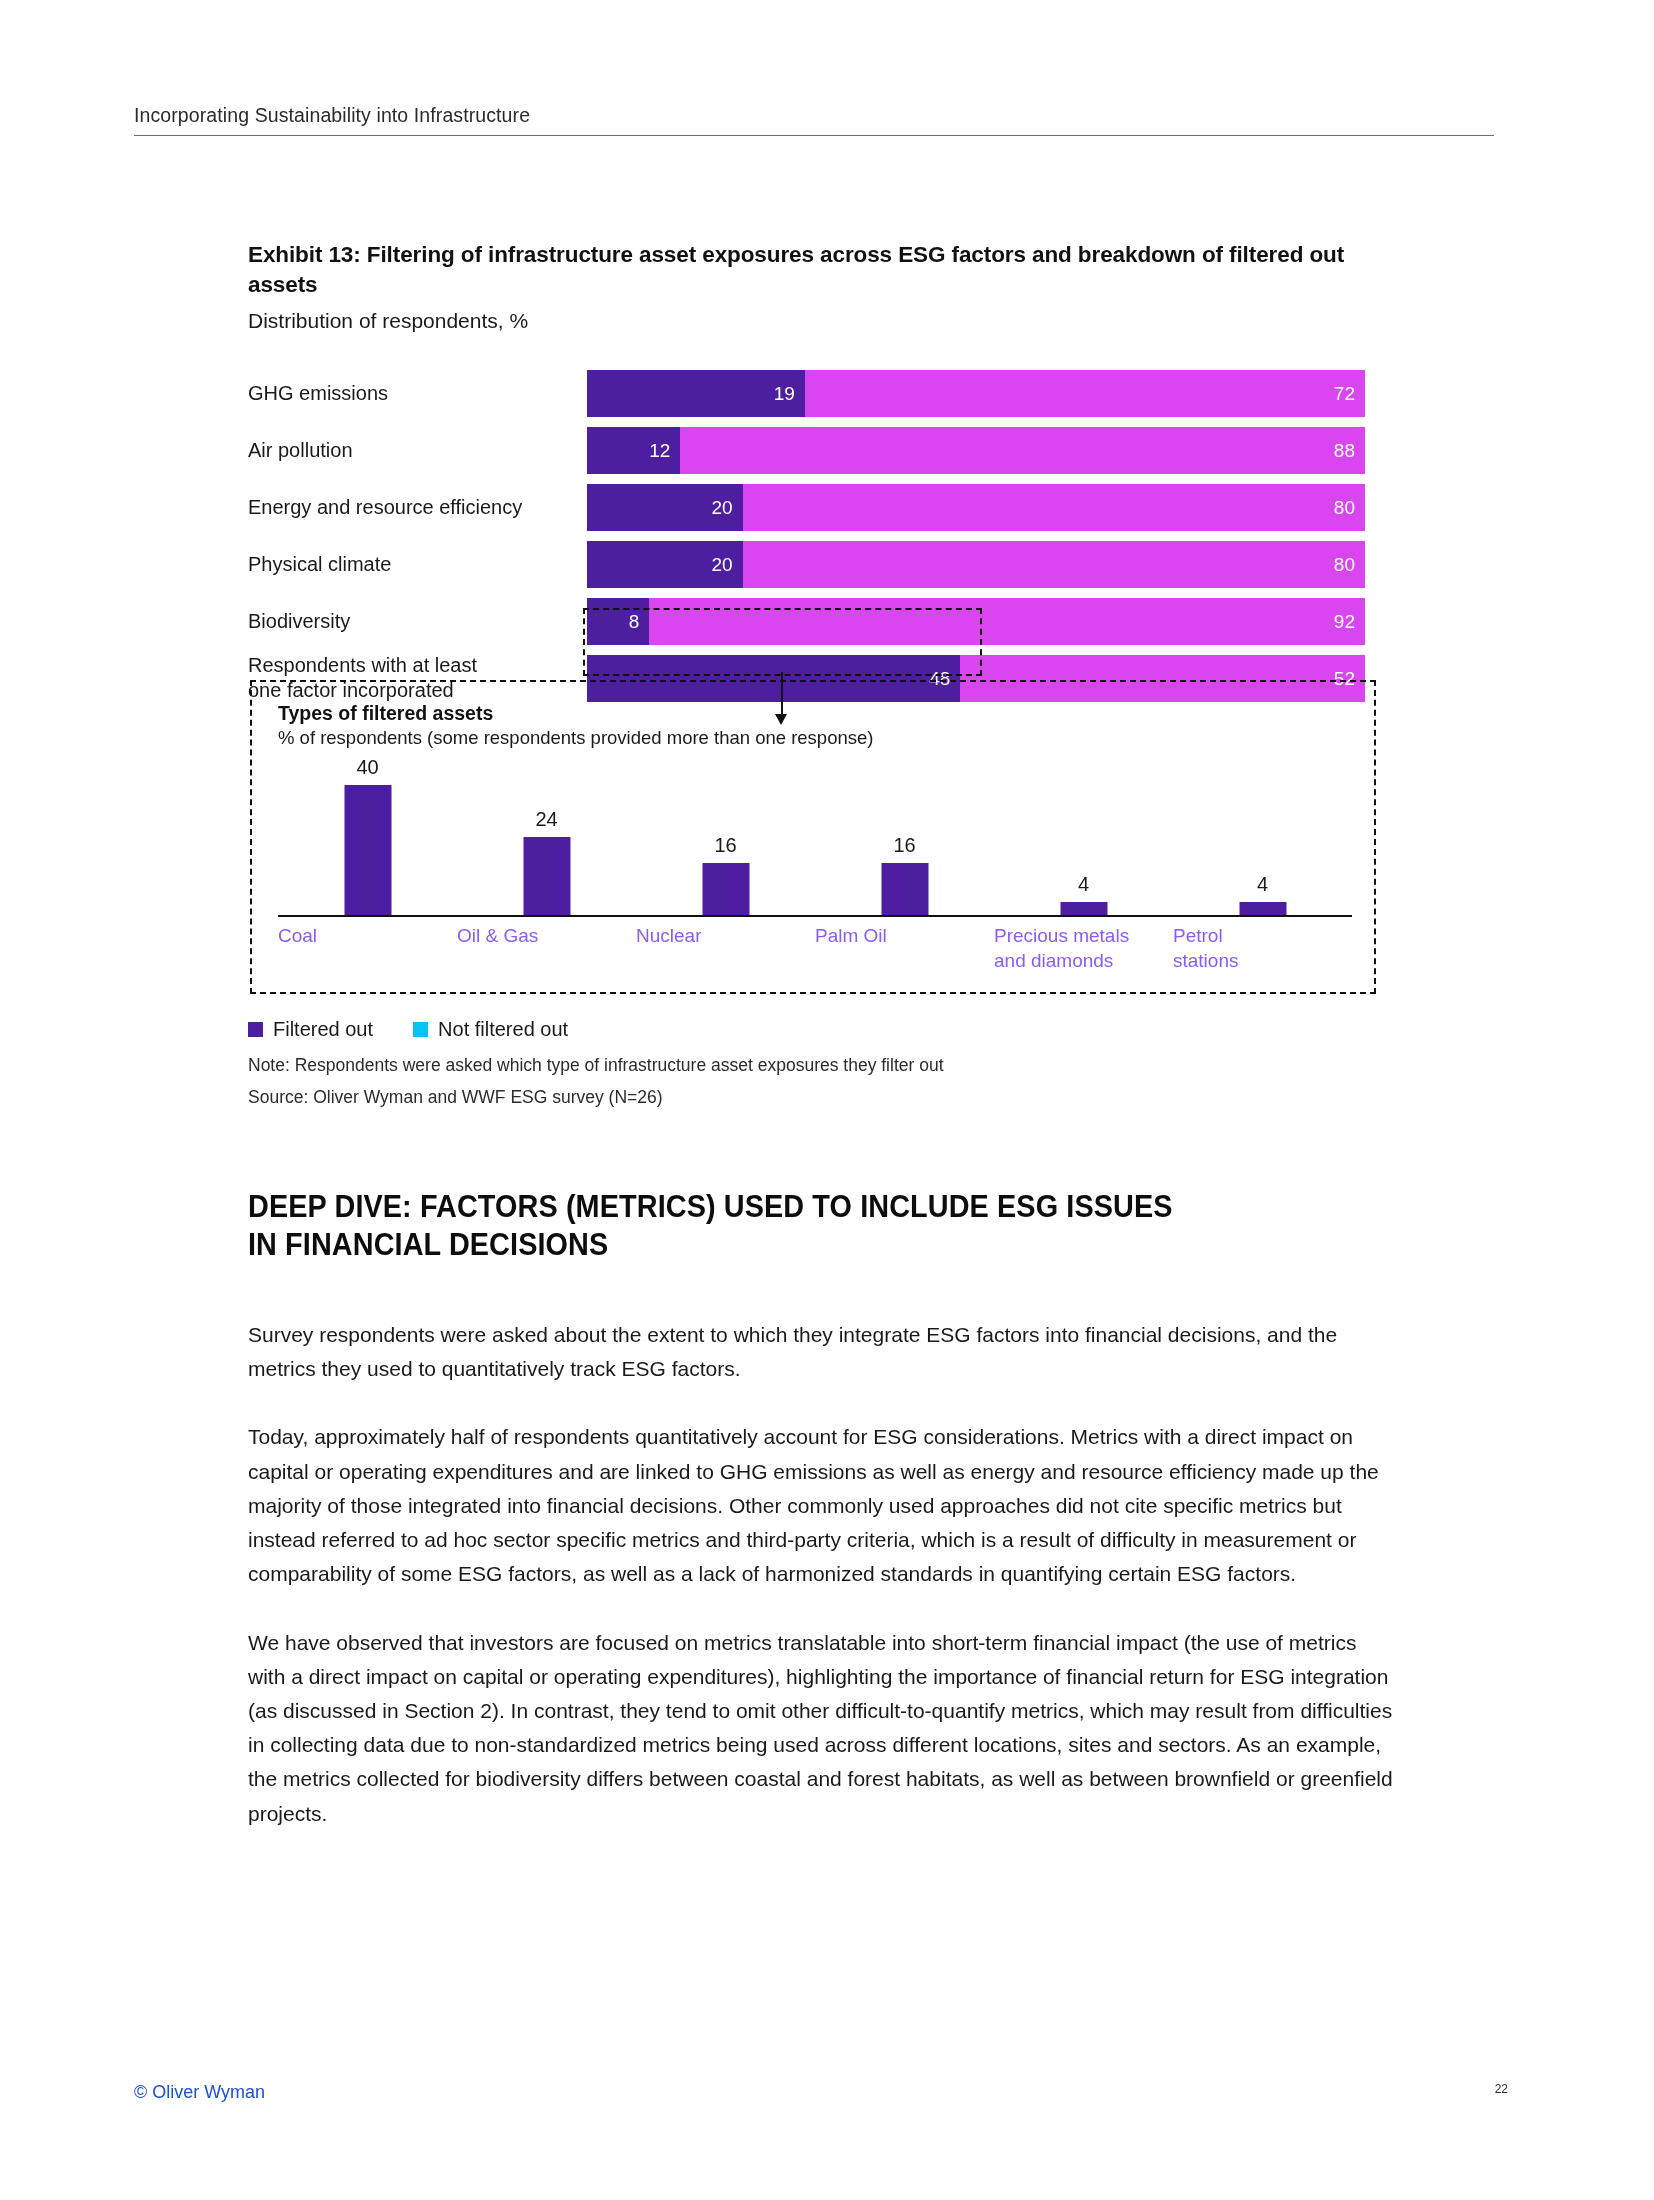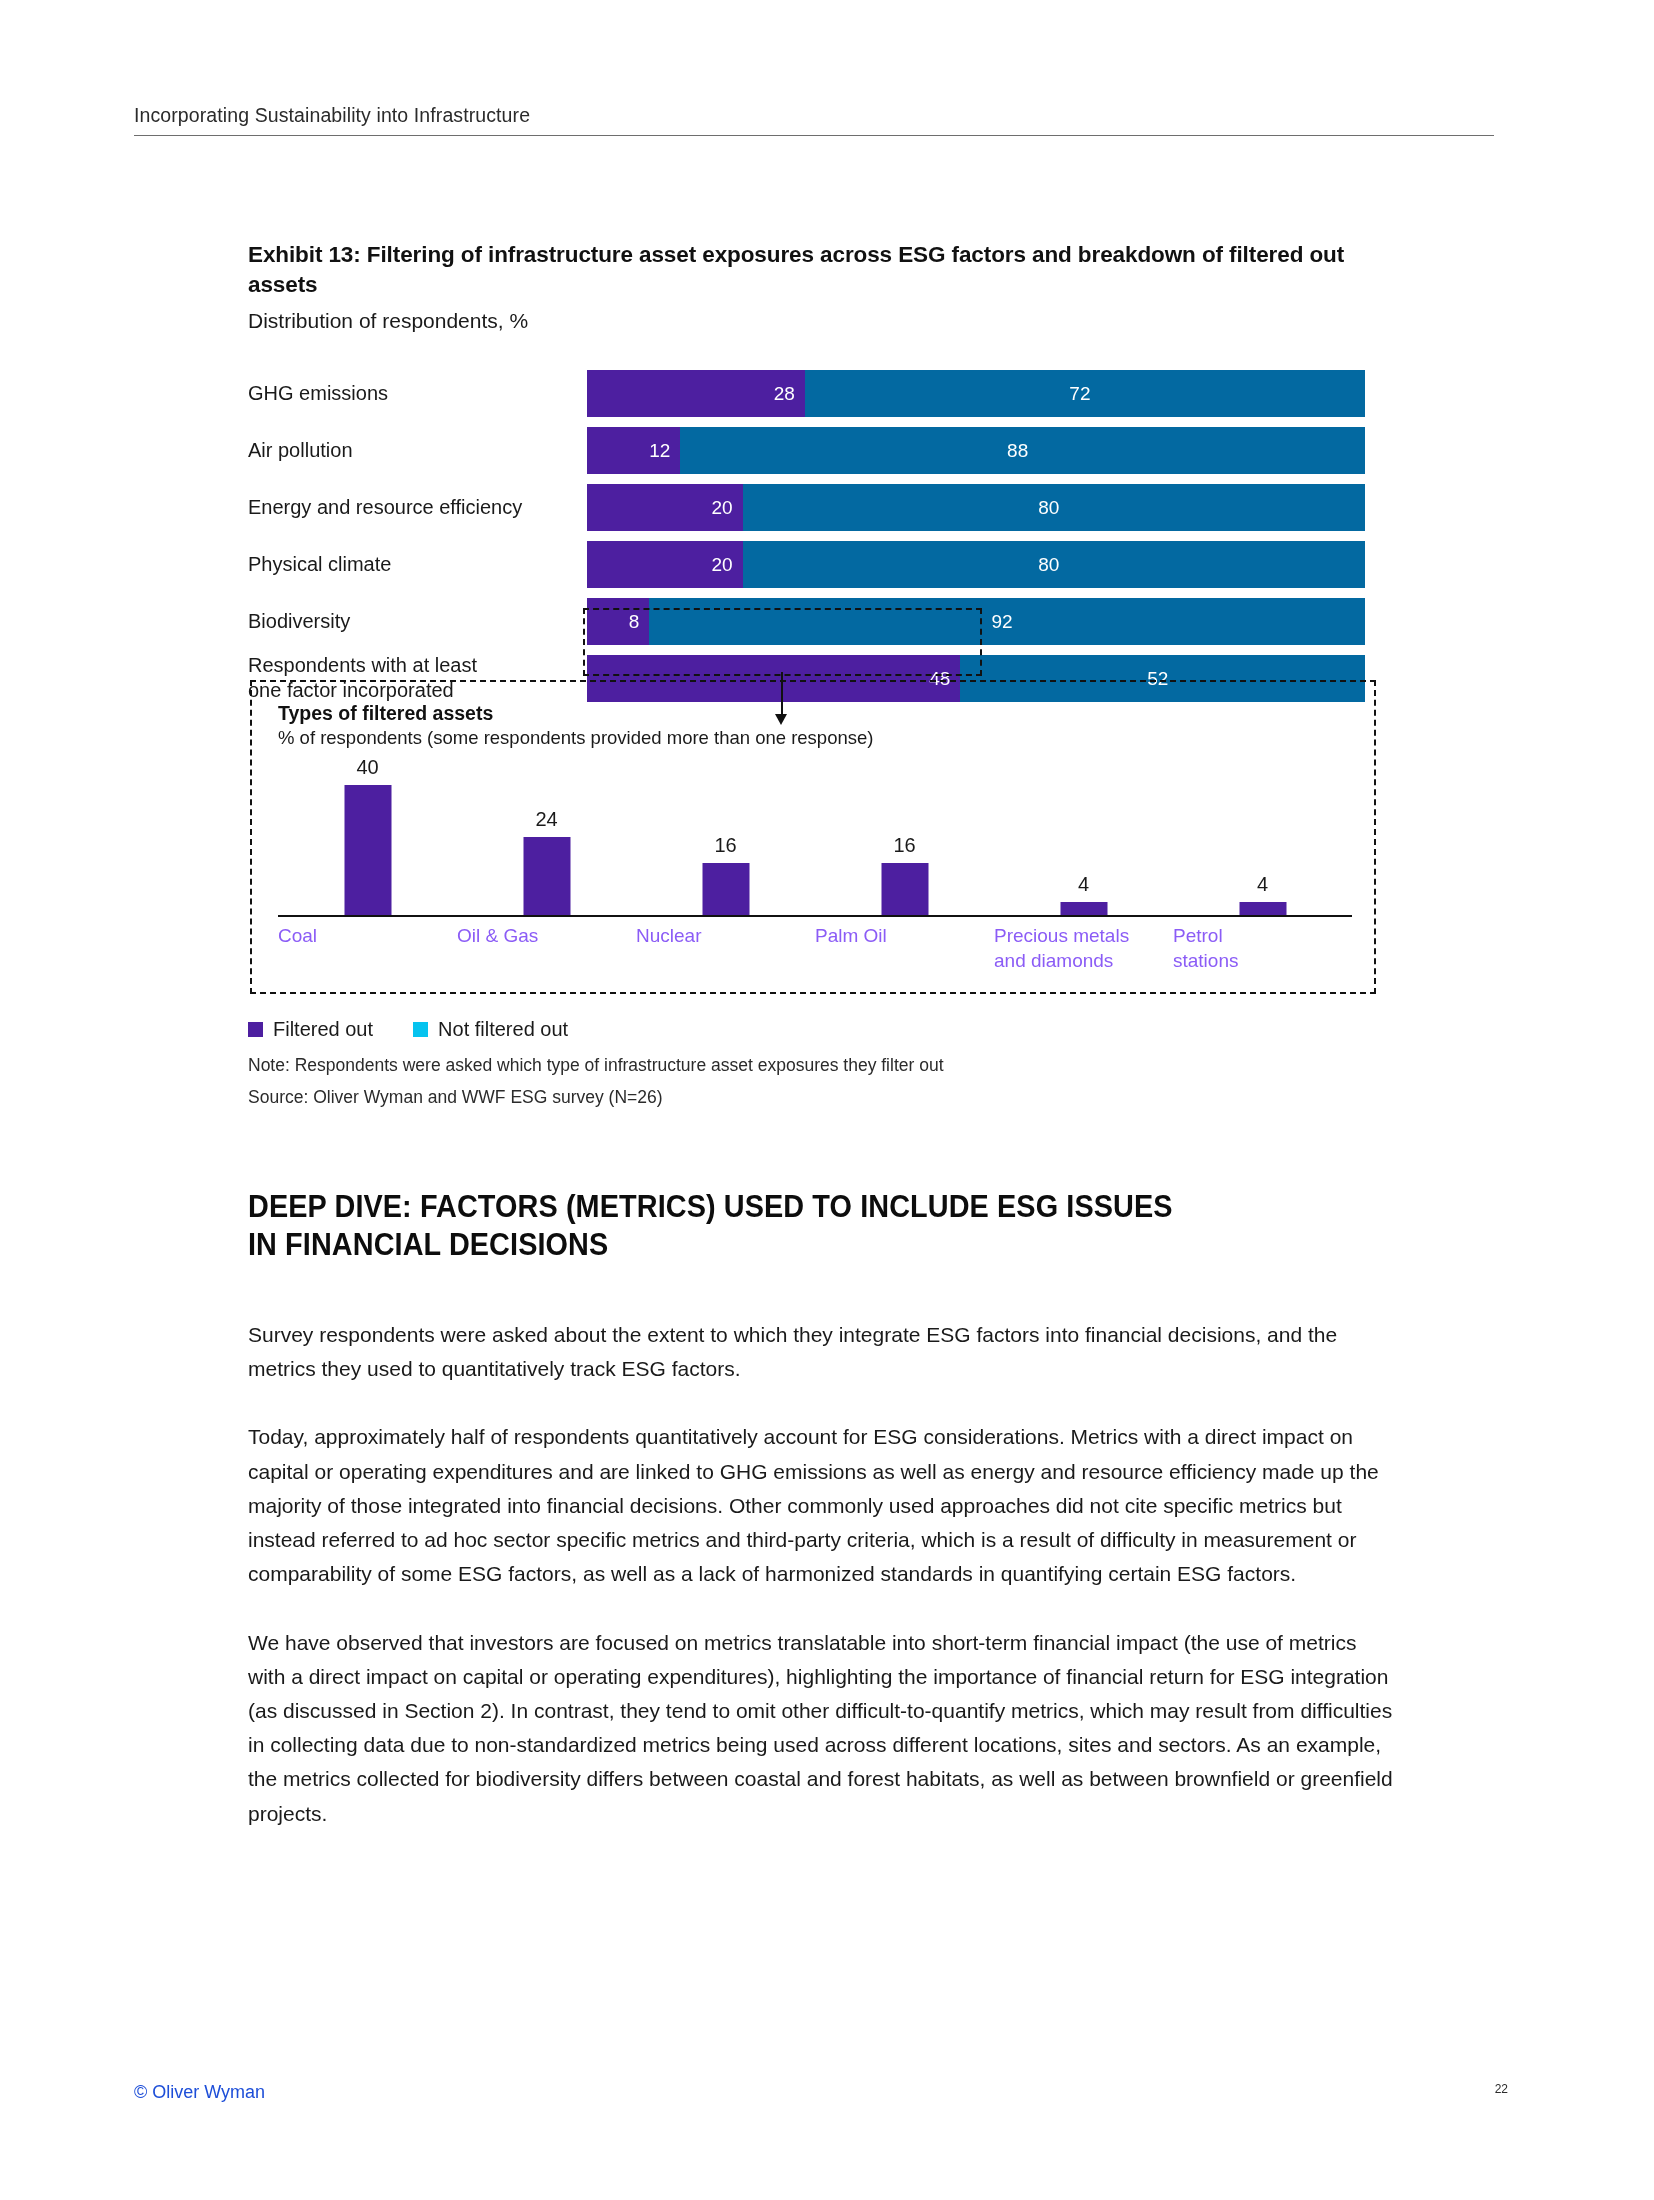--- a/index.html
+++ b/index.html
@@ -37,21 +37,21 @@
   .slabel {
     position:absolute; left:0; top:50%; transform:translateY(-50%);
     width:320px; font-size:20px; color:#1a1a1a; line-height:1.28;
   }
   .strack {
     position:absolute; left:339px; top:0; width:778px; height:100%;
     display:flex;
   }
   .seg { position:relative; height:100%; display:flex; align-items:center; }
   .seg.p { background:#4d1fa0; justify-content:flex-end; }
-  .seg.c { background:#0369a1; justify-content:center; }
+  .seg.c { background:#d946ef; justify-content:flex-end; }
   .seg span { font-size:19px; color:#ffffff; padding-right:10px; line-height:1; }
 
   
   .hl-box {
     position:absolute;
     border:2.2px dashed #111;
     pointer-events:none;
   }
   .arrow-line {
     position:absolute; width:1.8px; background:#111;
@@ -130,21 +130,21 @@
   <div class="exhibit">
     <div class="ex-title">Exhibit 13: Filtering of infrastructure asset exposures across ESG factors and breakdown of filtered out assets</div>
     <div class="ex-sub">Distribution of respondents, %</div>
   </div>
 
   <div class="sbars" id="sbars">
       <div class="srow">
         <div class="slabel">GHG emissions</div>
         <div class="strack">
           <div class="seg p" style="width: 217.84px;">
-            <span>28</span>
+            <span>19</span>
           </div>
           <div class="seg c" style="width: 560.16px;">
             <span>72</span>
           </div>
         </div>
       </div>
       <div class="srow">
         <div class="slabel">Air pollution</div>
         <div class="strack">
           <div class="seg p" style="width: 93.36px;">

